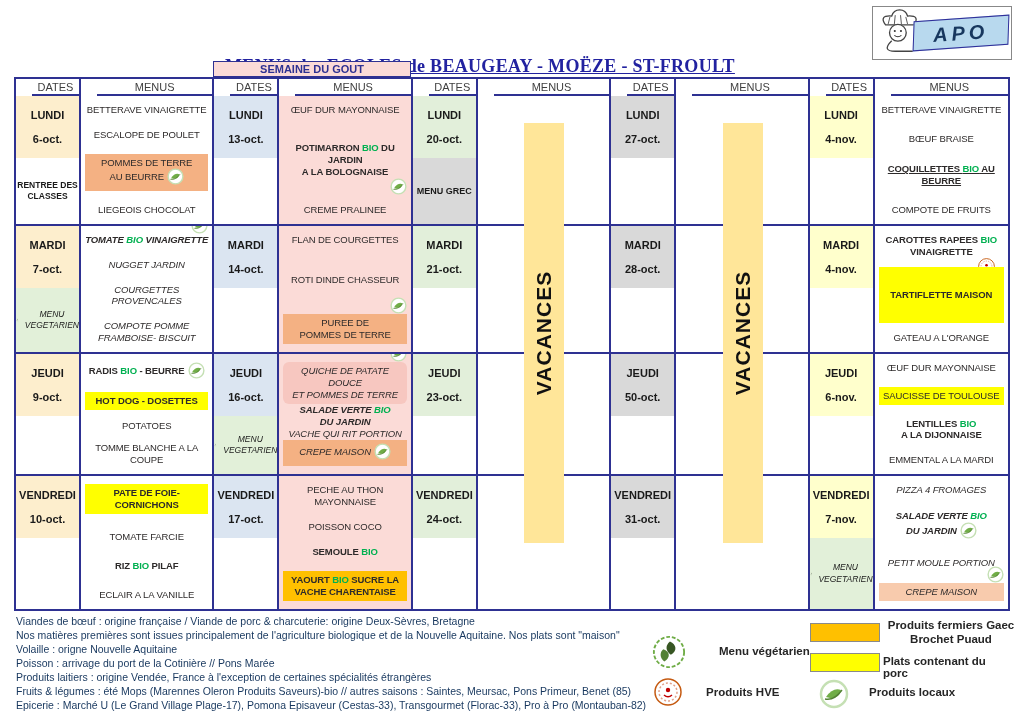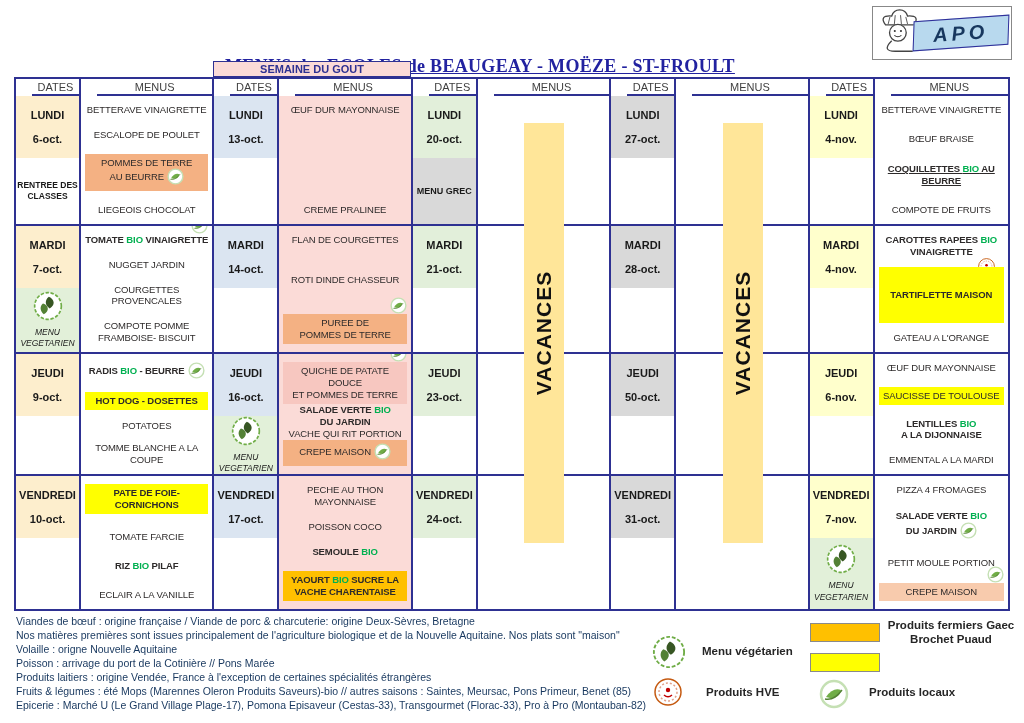--- a/index.html
+++ b/index.html
@@ -26,42 +26,42 @@
   .cell { border-right:2px solid #2e3192; border-bottom:2px solid #2e3192; overflow:hidden; }
   .hdr { display:flex; align-items:center; justify-content:center; font-size:11px; color:#3f3f3f; background:#fff;margin-left:16px; }
 
   .date-cell { display:flex; flex-direction:column; background:#fff; }
   .date-top { height:62px; display:flex; flex-direction:column; align-items:center; justify-content:space-evenly; padding:0 1px; }
   .date-day { font-weight:bold; font-size:11px; color:#1a1a1a; }
   .date-date { font-weight:bold; font-size:11px; color:#1a1a1a; }
   .date-bottom { flex:1; display:flex; flex-direction:column; align-items:center; justify-content:center; text-align:center; }
   .note-plain { font-weight:bold; font-size:8.5px; color:#1a1a1a; white-space:pre-line; line-height:1.35; }
   .note-gray { background:#d9d9d9; width:100%; height:100%; display:flex; align-items:center; justify-content:center; font-weight:bold; font-size:9px; color:#1a1a1a; }
-  .note-veg { background:#e2f0d9; width:100%; height:100%; display:flex; flex-direction:column; align-items:center; justify-content:center; gap:6px; font-style:italic; font-size:8.5px; color:#1a1a1a; white-space:pre-line; line-height:1.3; text-align:center; }
+  .note-veg { background:#e2f0d9; width:100%; height:100%; display:flex; flex-direction:row; align-items:center; justify-content:center; gap:6px; font-style:italic; font-size:8.5px; color:#1a1a1a; white-space:pre-line; line-height:1.3; text-align:center; }
 
   .menu-cell { position:relative; display:flex; flex-direction:column; justify-content:space-between; align-items:center; text-align:center; padding:8px 2px; font-size:9.5px; color:#2d2a2a; letter-spacing:-0.1px; line-height:1.25; }
   .mi { position:relative; max-width:100%; }
   .mi.hl { width:97%; padding:3px 2px; }
   .mi.b { font-weight:bold; }
-  .mi.i { }
+  .mi.i { font-style:italic; }
   .mi.u { text-decoration:underline; }
   .mi.tall { padding-top:22px; padding-bottom:22px; }
   .bio { color:#00b050; font-weight:bold; }
   .icon-inline { display:inline-block; vertical-align:-5px; margin-left:3px; }
   .icon-tr { position:absolute; right:0px; top:-17px; }
   .icon-br { position:absolute; right:2px; bottom:-20px; }
 
   .vac-strip { position:absolute; width:40px; top:44px; height:420px; background:#ffe699; z-index:3; display:flex; align-items:center; justify-content:center; }
   .vac-strip span { transform:rotate(-90deg); font-weight:bold; font-size:21px; letter-spacing:1px; color:#111; white-space:nowrap; }
 
   
   .footer { position:absolute; left:14px; top:613px; width:996px; height:105px; }
   .footer-lines { position:absolute; left:2px; top:2px; width:635px; font-size:10.5px; color:#17375e; line-height:1.33; }
   .legend-veg-icon { position:absolute; left:638px; top:22px; }
-  .legend-veg-label { position:absolute; left:688px; top:32px; font-weight:bold; font-size:11.5px; color:#262626; }
+  .legend-veg-label { position:absolute; left:705px; top:32px; font-weight:bold; font-size:11.5px; color:#262626; }
   .legend-hve-icon { position:absolute; left:640px; top:65px; }
   .legend-hve-label { position:absolute; left:692px; top:73px; font-weight:bold; font-size:11.5px; color:#262626; }
   .legend-swatch { position:absolute; width:70px; height:19px; border:1px solid #8a8a8a; }
   .sw-fermier { left:796px; top:10px; background:#ffc000; }
   .sw-porc { left:796px; top:40px; background:#ffff00; }
   .legend-fermier-label { position:absolute; left:872px; top:6px; width:130px; font-weight:bold; font-size:11.5px; color:#262626; text-align:center; white-space:pre-line; line-height:1.2; }
   .legend-porc-label { position:absolute; left:869px; top:42px; font-weight:bold; font-size:11.5px; color:#262626; }
   .legend-local-icon { position:absolute; left:805px; top:66px; }
   .legend-local-label { position:absolute; left:855px; top:73px; font-weight:bold; font-size:11.5px; color:#262626; }
 </style>
@@ -127,20 +127,25 @@
       </div>
       <div class="cell date-cell" style="">
         <div class="date-top" style="background:#dbe5f1">
                <span class="date-day">LUNDI</span>
                <span class="date-date">13-oct.</span>
              </div>
              <div class="date-bottom"></div>
       </div>
       <div class="cell menu-cell" style="background:#fbdbd7;">
         <div class="mi" style="">ŒUF DUR MAYONNAISE</div>
+        <div class="mi b" style="">POTIMARRON <span class="bio">BIO</span> DU JARDIN<br>A LA BOLOGNAISE<span class="icon-br"><svg width="17" height="17" viewBox="0 0 30 30">
+    <circle cx="15" cy="15" r="13" fill="#fff" stroke="#c5e0b4" stroke-width="2.5"></circle>
+    <path d="M7 18 q7 -10 15 -7 q-2 9 -11 8" fill="#70ad47"></path>
+    <path d="M6 20 q9 2 17 -9" stroke="#538135" stroke-width="1.4" fill="none"></path>
+            </svg></span></div>
         <div class="mi" style="">CREME PRALINEE</div>
       </div>
       <div class="cell date-cell" style="">
         <div class="date-top" style="background:#e2efda">
                <span class="date-day">LUNDI</span>
                <span class="date-date">20-oct.</span>
              </div>
              <div class="date-bottom">
           <div class="note-gray">MENU GREC</div>
         </div>
@@ -265,21 +270,21 @@
              <div class="date-bottom">
           <div class="note-veg"><svg width="30" height="30" viewBox="0 0 36 36">
     <circle cx="18" cy="18" r="16" fill="#fff" stroke="#70ad47" stroke-width="2" stroke-dasharray="4 2"></circle>
     <path d="M19 7 C 26 10 27 17 20 21 C 14 17 14 11 19 7" fill="#375623"></path>
     <path d="M12 15 C 19 17 20 24 13 28 C 8 24 8 18 12 15" fill="#538135"></path>
             </svg><span>MENU
 VEGETARIEN</span></div>
         </div>
       </div>
       <div class="cell menu-cell" style="background:#fbdbd7;">
-        <div class="mi i hl" style="background:#f7c7c0;">QUICHE DE PATATE DOUCE<br>ET POMMES DE TERRE<span class="icon-tr"><svg width="17" height="17" viewBox="0 0 30 30">
+        <div class="mi i hl" style="background:#f7c7c0;border-radius:6px;">QUICHE DE PATATE DOUCE<br>ET POMMES DE TERRE<span class="icon-tr"><svg width="17" height="17" viewBox="0 0 30 30">
     <circle cx="15" cy="15" r="13" fill="#fff" stroke="#c5e0b4" stroke-width="2.5"></circle>
     <path d="M7 18 q7 -10 15 -7 q-2 9 -11 8" fill="#70ad47"></path>
     <path d="M6 20 q9 2 17 -9" stroke="#538135" stroke-width="1.4" fill="none"></path>
             </svg></span></div>
         <div class="mi b i" style="">SALADE VERTE <span class="bio">BIO</span><br>DU JARDIN</div>
         <div class="mi i" style="">VACHE QUI RIT PORTION</div>
         <div class="mi i hl" style="background:#f4b183;">CREPE MAISON<span class="icon-inline"><svg width="17" height="17" viewBox="0 0 30 30">
     <circle cx="15" cy="15" r="13" fill="#fff" stroke="#c5e0b4" stroke-width="2.5"></circle>
     <path d="M7 18 q7 -10 15 -7 q-2 9 -11 8" fill="#70ad47"></path>
     <path d="M6 20 q9 2 17 -9" stroke="#538135" stroke-width="1.4" fill="none"></path>
@@ -420,20 +425,21 @@
         <path d="M10 17 q4 3.5 8 0" stroke="#c00000" stroke-width="1.5" fill="none"></path>
       </svg>
     </span>
     <span class="legend-hve-label">Produits HVE</span>
 
     <div class="legend-swatch sw-fermier"></div>
     <div class="legend-fermier-label">Produits fermiers Gaec
 Brochet Puaud</div>
 
     <div class="legend-swatch sw-porc"></div>
+    <div class="legend-porc-label">Plats contenant du porc</div>
 
     <span class="legend-local-icon">
       <svg width="30" height="30" viewBox="0 0 30 30">
         <circle cx="15" cy="15" r="13" fill="#fff" stroke="#c5e0b4" stroke-width="2.5"></circle>
         <path d="M7 18 q7 -10 15 -7 q-2 9 -11 8" fill="#70ad47"></path>
         <path d="M6 20 q9 2 17 -9" stroke="#538135" stroke-width="1.4" fill="none"></path>
       </svg>
     </span>
     <span class="legend-local-label">Produits locaux</span>
   </div>

